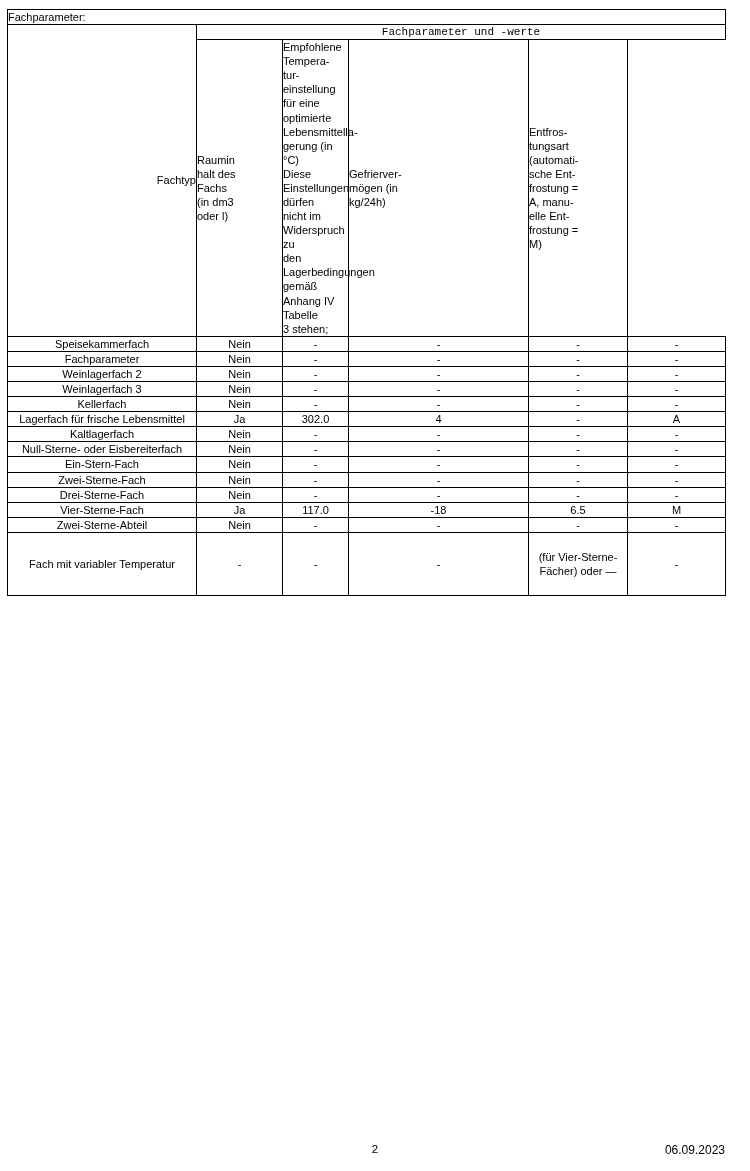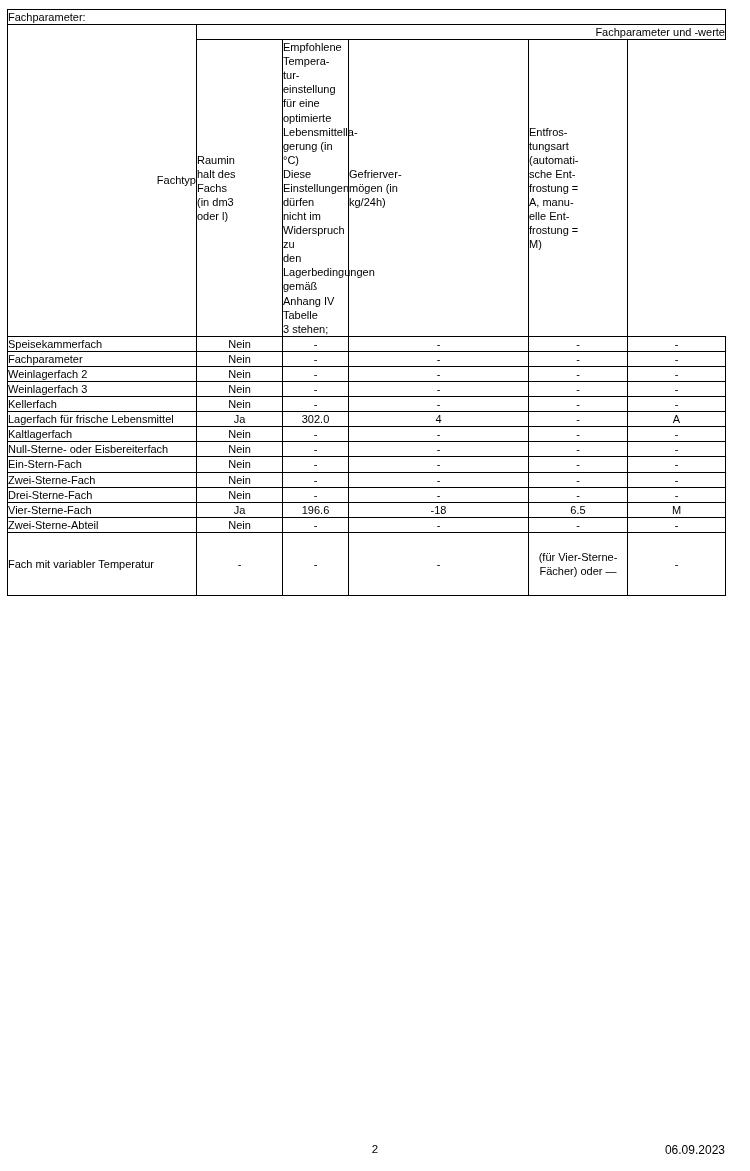--- a/index.html
+++ b/index.html
@@ -38,37 +38,38 @@
     line-height: 1.28;
   }
   .title-cell {
     text-align: left;
     font-weight: bold;
     font-size: 11.5px;
     padding: 8px 6px 8px 7px;
     height: 14px;
   }
   .group-head {
-    text-align: right;
+    text-align: center;
     padding: 10px 4px;
     font-size: 11.5px;
+    font-family: Liberation Mono, monospace;
   }
   .col-head {
     text-align: left;
     padding: 6px 5px 7px 5px;
     font-size: 10.5px;
     line-height: 1.3;
   }
   .fachtyp-head {
     text-align: right;
     font-size: 11.5px;
     vertical-align: middle;
   }
   .cell-label {
-    text-align: left;
+    text-align: center;
     padding: 8px 6px 8px 7px;
     font-size: 11.5px;
     line-height: 1.3;
   }
   .cell-val {
     text-align: center;
     padding: 8px 3px;
     font-size: 11.5px;
   }
   .cell-val.small {
@@ -220,21 +221,21 @@
         <td class="cell-val">Nein</td>
         <td class="cell-val">-</td>
         <td class="cell-val">-</td>
         <td class="cell-val">-</td>
         <td class="cell-val">-</td>
       </tr>
 
       <tr>
         <td class="cell-label">Vier-Sterne-Fach</td>
         <td class="cell-val">Ja</td>
-        <td class="cell-val">196.6</td>
+        <td class="cell-val">117.0</td>
         <td class="cell-val">-18</td>
         <td class="cell-val">6.5</td>
         <td class="cell-val">M</td>
       </tr>
 
       <tr>
         <td class="cell-label">Zwei-Sterne-Abteil</td>
         <td class="cell-val">Nein</td>
         <td class="cell-val">-</td>
         <td class="cell-val">-</td>

